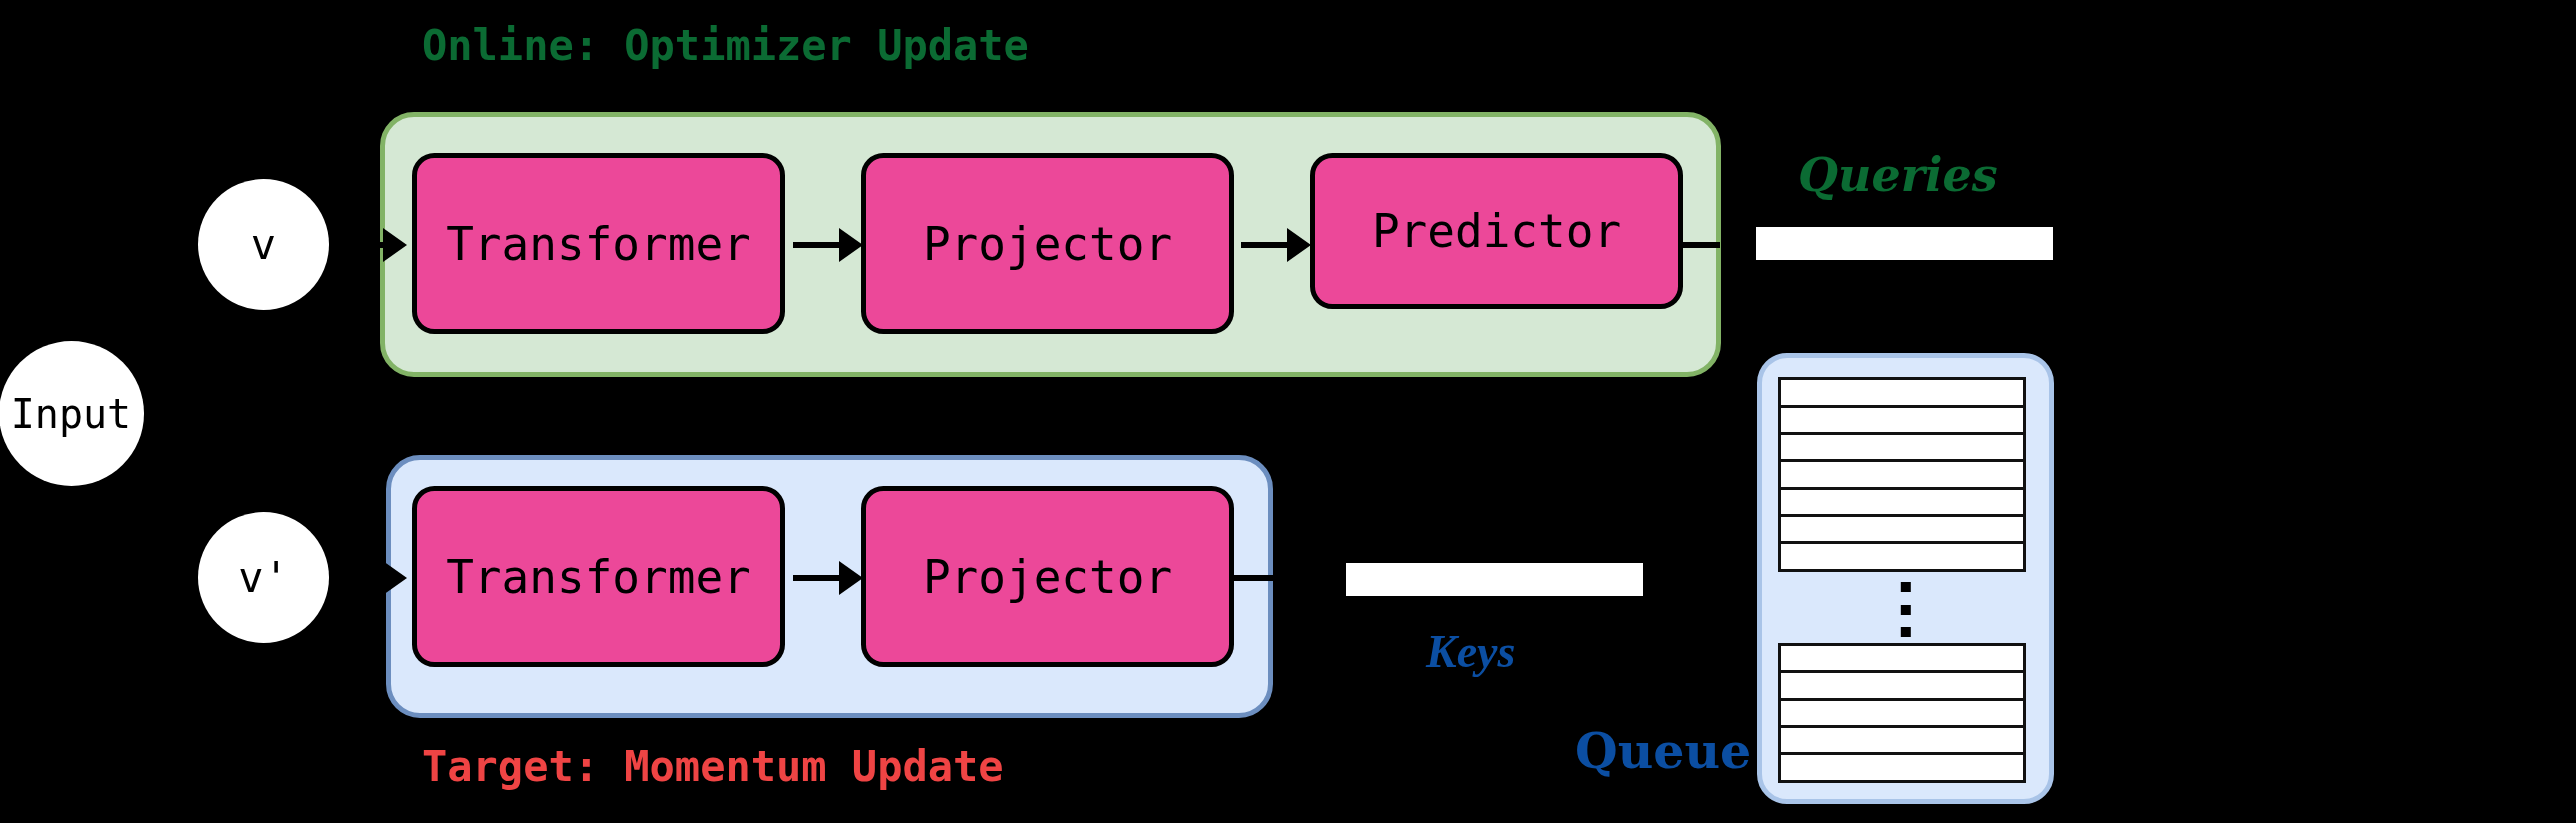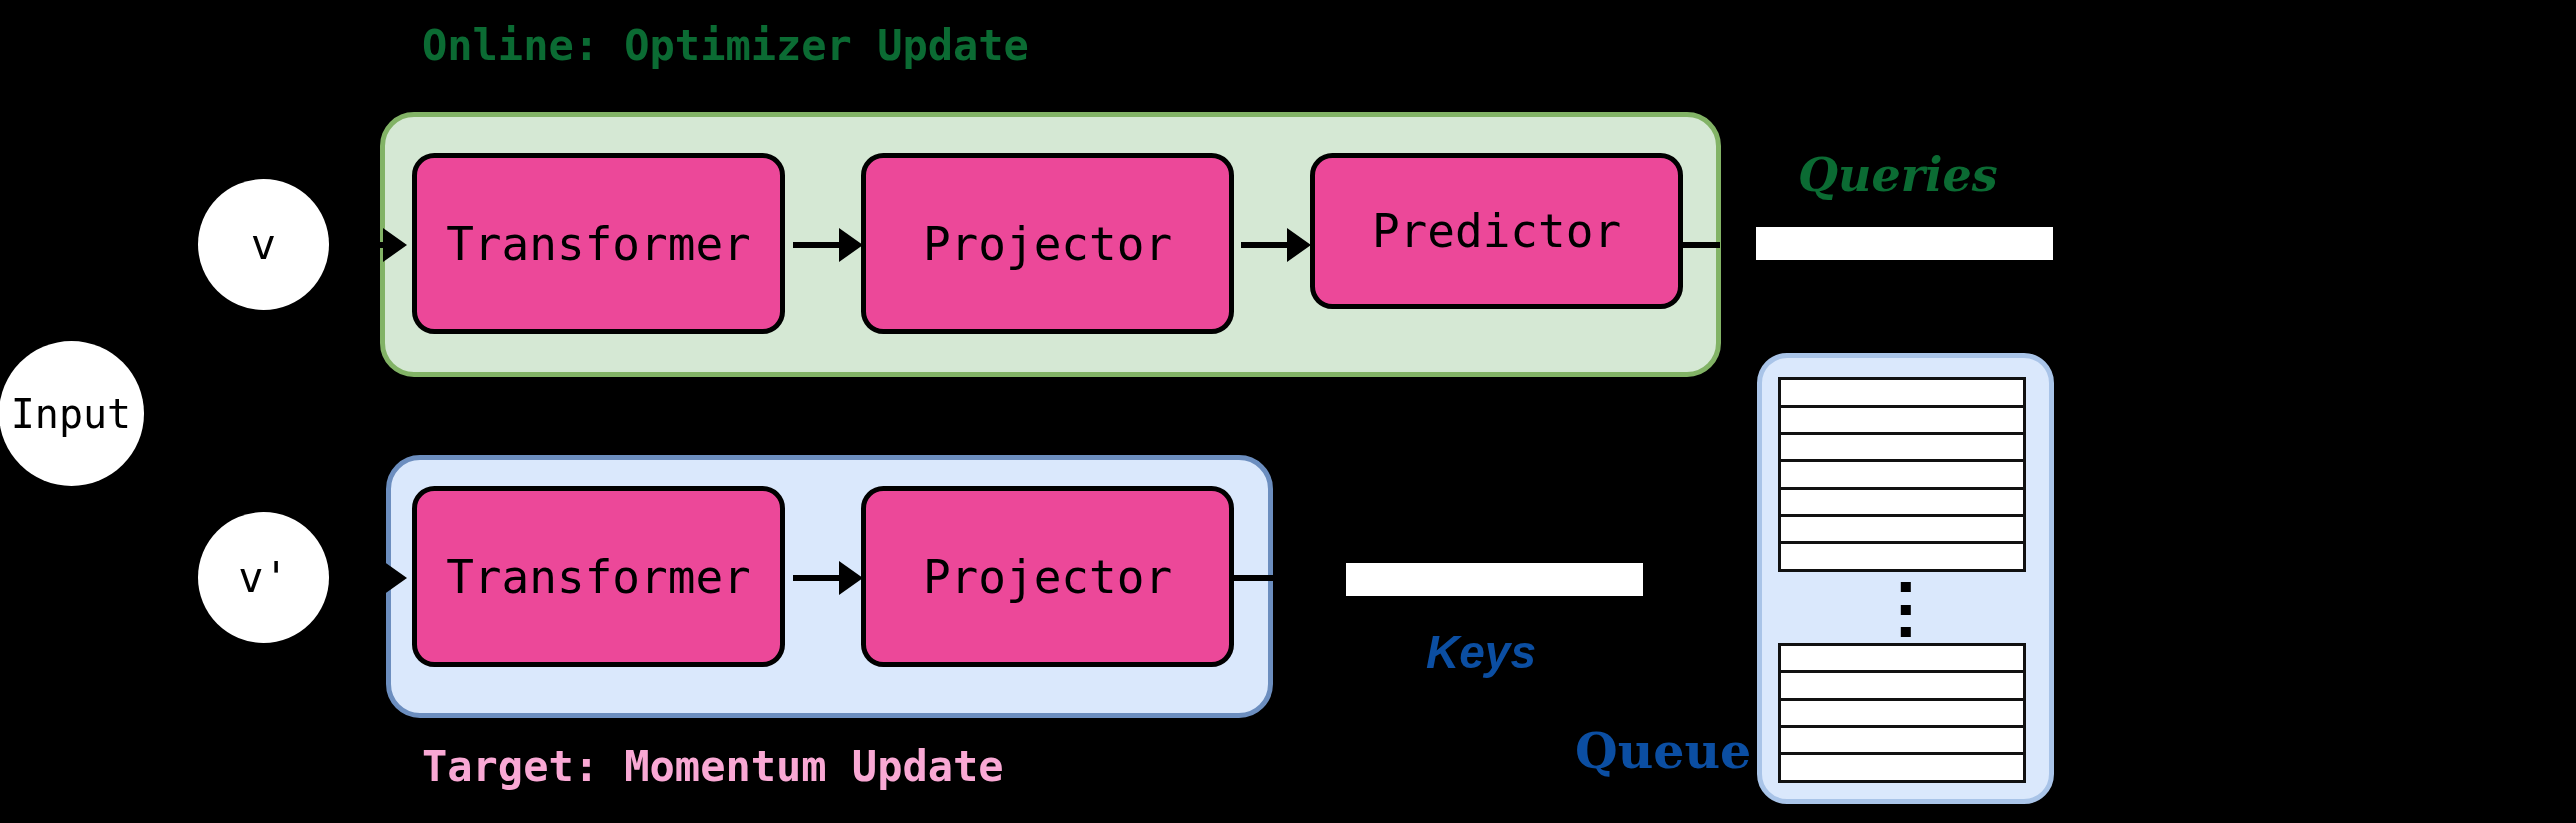--- a/index.html
+++ b/index.html
@@ -78,21 +78,21 @@
   }
   .lab-mono-blue{
     font-family:"DejaVu Sans Mono", monospace;
     color:#0b4ea2;font-weight:bold;font-size:42px;
   }
   .lab-serif-green-i{
     font-family:"DejaVu Serif", serif;
     color:#0b6b33;font-weight:bold;font-style:italic;font-size:46px;
   }
   .lab-sans-blue-i{
-    font-family:Liberation Sans, sans-serif;
+    font-family:Liberation Serif, serif;
     color:#0b4ea2;font-weight:bold;font-style:italic;font-size:46px;
   }
   .lab-serif-blue{
     font-family:"DejaVu Serif", serif;
     color:#0b4ea2;font-weight:bold;font-size:49px;
   }
 
   
   .queue-panel{
     position:absolute;
@@ -165,21 +165,21 @@
   </div>
 
   <div class="arrow" style="left:793px;top:575px;width:48px;"></div>
 
   <div class="modbox" style="left:861px;top:486px;width:373px;height:181px;">
     <span>Projector</span>
   </div>
 
   <div class="hline" style="left:1234px;top:575px;width:39px;"></div>
 
-  <div class="lab lab-mono-blue" style="left: 422px; top: 746px; color: #f9a8d4;">Target: Momentum Update</div>
+  <div class="lab lab-mono-blue" style="left: 422px; top: 746px; color: #ef4444;">Target: Momentum Update</div>
 
   <div class="whitebar" style="left:1346px;top:563px;width:297px;height:33px;"></div>
 
   <div class="lab lab-sans-blue-i" style="left: 1426px; top: 629px; color: rgb(11, 78, 162);">Keys</div>
 
   <div class="lab lab-serif-blue" style="left: 1575px; top: 727px; color: rgb(11, 78, 162);">Queue</div>
 
   <div class="queue-panel" style="background: rgb(218, 232, 252); border-color: rgb(169, 196, 232);">
 
     <div class="queue-stack" id="queue-top" style="left:16.4px;top:19.4px;width:248px;">

